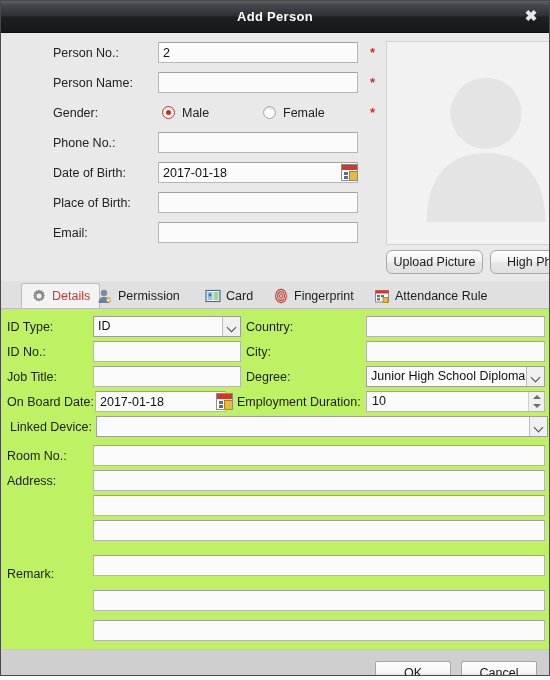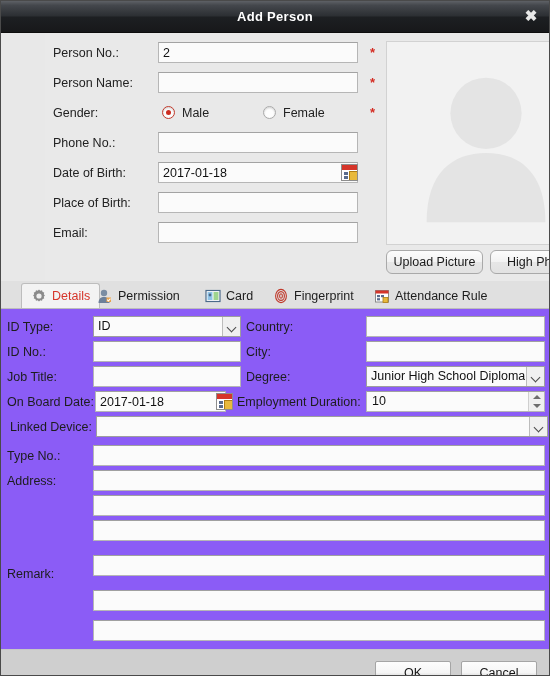--- a/index.html
+++ b/index.html
@@ -96,21 +96,21 @@
     font-size:12.5px;color:#1d1d1d;cursor:pointer;white-space:nowrap;
     border:1px solid transparent;border-bottom:none;
   }
   .tab.active{
     background:#f3f3f3;border-color:#bdbdbd;border-top-left-radius:3px;
     border-top-right-radius:3px;color:#d6352b;
   }
   .tabicon{width:16px;height:16px;position:relative;flex:0 0 16px;}
 
   
-  .panel{position:relative;height:340px;background:#8b5cf6;border-bottom:1px solid #c7c7c7;}
+  .panel{position:relative;height:340px;background:#bef264;border-bottom:1px solid #c7c7c7;}
 
   .prow{position:absolute;height:24px;}
   .plabel{position:absolute;top:0;height:24px;line-height:24px;font-size:12.5px;color:#1d1d1d;white-space:nowrap;}
   .pinput{
     position:absolute;top:1px;height:21px;box-sizing:border-box;
     background:#fbfbfb;border:1px solid #b6b6b6;border-top-color:#a0a0a0;
     font-size:12.5px;color:#111;padding:0 4px;line-height:19px;
     font-family:"Liberation Sans",sans-serif;
   }
   .psel{
@@ -332,21 +332,21 @@
 
     <div class="prow" style="left:3px;top:106px;width:550px">
       <div class="plabel" style="left:6px">Linked Device:</div>
       <div class="psel" style="left:92px;width:452px">
         <span class="txt"></span>
         <span class="arw"></span>
       </div>
     </div>
 
     <div class="prow" style="left:0;top:135px;width:550px">
-      <div class="plabel" style="left:6px">Type No.:</div>
+      <div class="plabel" style="left:6px">Room No.:</div>
       <input class="pinput" style="left: 92px; width: 452px;" value="">
     </div>
 
     <div class="prow" style="left:0;top:160px;width:550px">
       <div class="plabel" style="left:6px">Address:</div>
       <input class="pinput" style="left: 92px; width: 452px;" value="">
     </div>
 
     <div class="plabel" style="left:6px;top:253px">Remark:</div>
     <input class="pinput" style="left: 92px; top: 186px; width: 452px;" value="">

